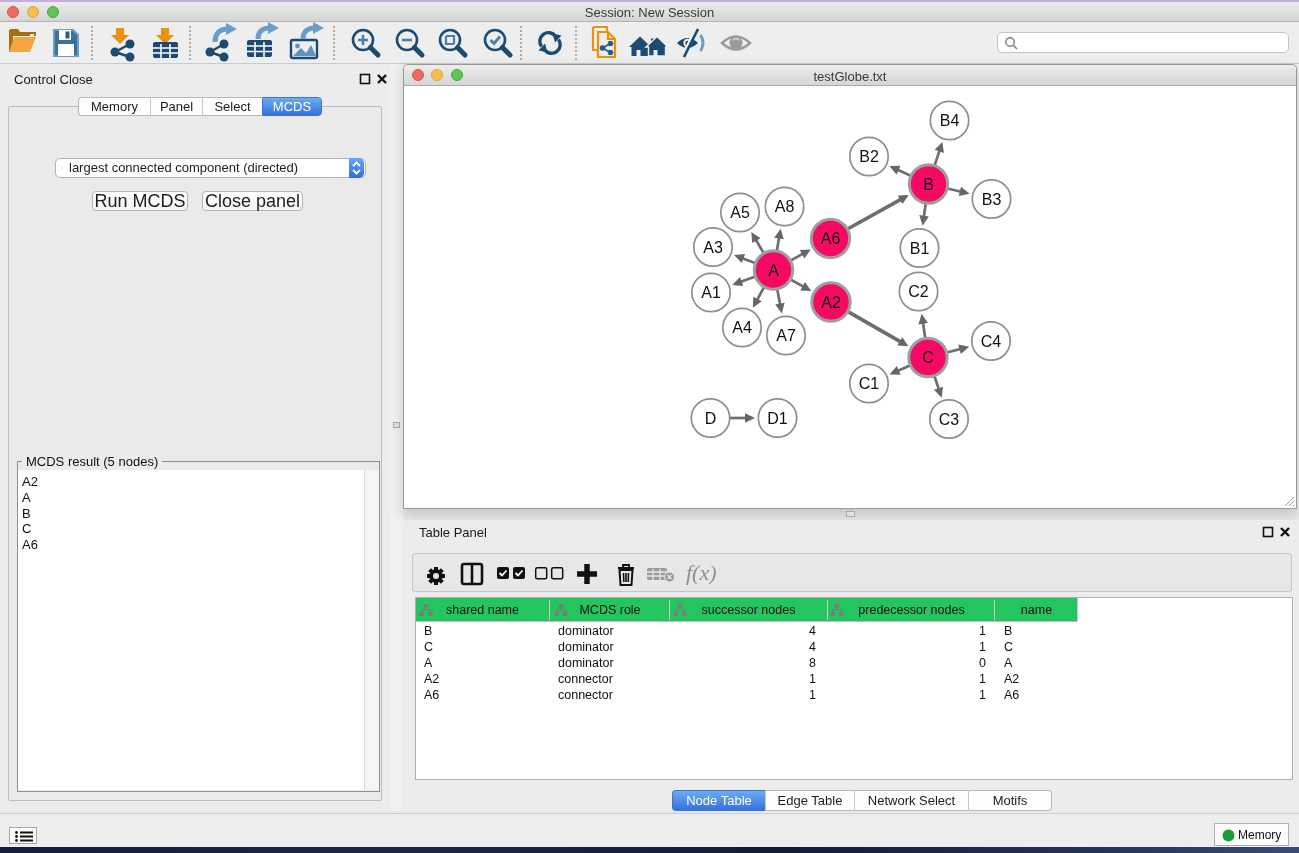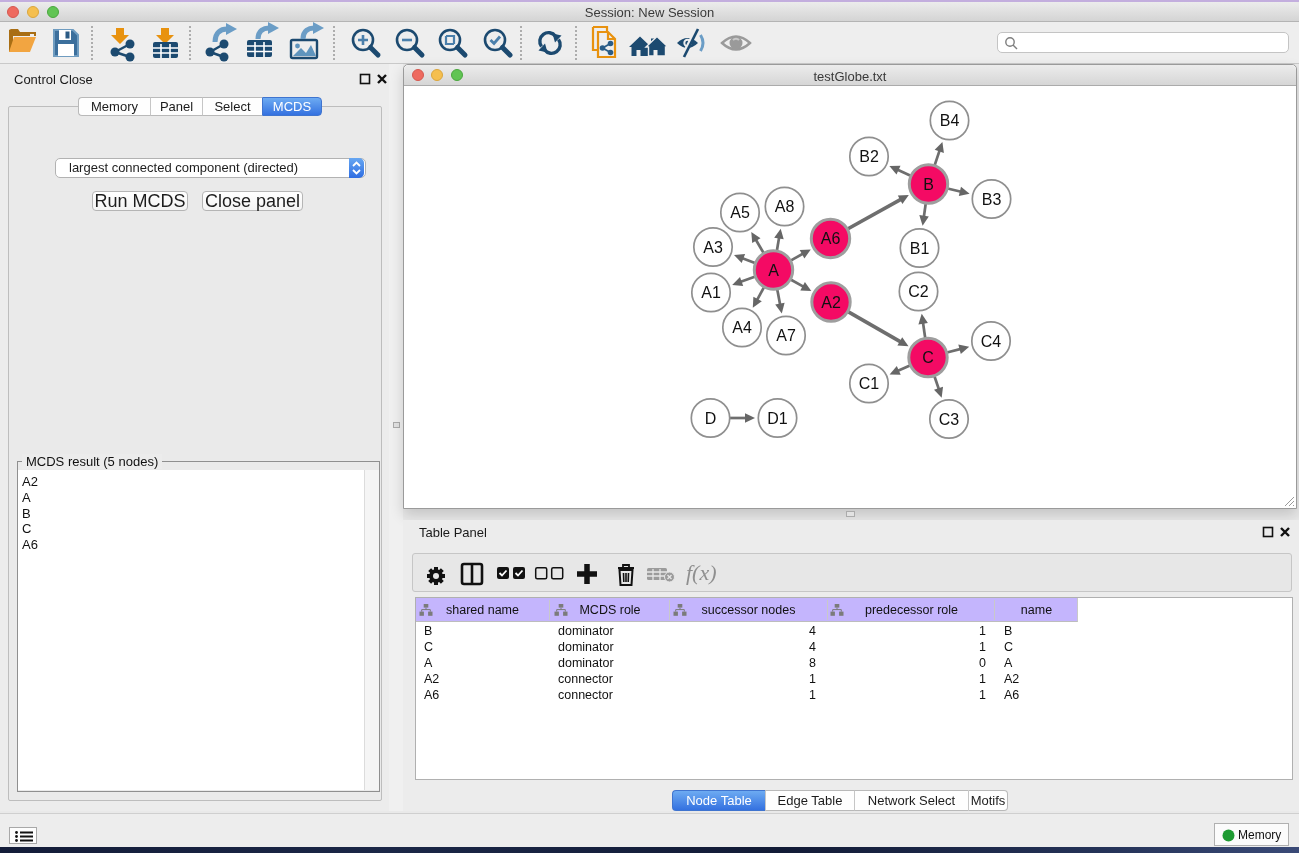--- a/index.html
+++ b/index.html
@@ -61,21 +61,21 @@
   #netbar .t3 { left:47px; background:#61c454; border:0.5px solid #4aa73e; }
   #nettitle { position:absolute; left:0; top:4px; width:100%; text-align:center; font-size:13px; color:#3a3a3a; }
   
   #sphandle { left:846px; top:447px; width:9px; height:6px; background:#e2e2e2; border:1px solid #ababab; }
   
   #tpanel { left:403px; top:456px; width:896px; height:291px; background:#ececec; }
   #tpanel-title { left:16px; top:5px; font-size:13px; color:#1a1a1a; position:absolute; }
   #ttoolbar { position:absolute; left:9px; top:33px; width:880px; height:39px; background:#e7e7e7;
      border:1px solid #c6c6c6; border-radius:3px; }
   #ttable { position:absolute; left:12px; top:77px; width:878px; height:183px; background:#fff; border:1px solid #b0b0b0; }
-  #thead { position:absolute; left:0; top:0; width:662px; height:24px; background:#c4b5fd;
+  #thead { position:absolute; left:0; top:0; width:662px; height:24px; background:#22c55e;
      border-bottom:1px solid #bdbdbd; border-right:1px solid #c9c9c9; }
   .hcell { position:absolute; top:0; height:24px; line-height:24px; font-size:12.5px; color:#111; text-align:center; }
   .hsep { position:absolute; top:2px; height:20px; width:0; border-left:1px solid #c9c9c9; }
   .hicon { position:absolute; top:6px; }
   .trow { position:absolute; font-size:12.5px; color:#111; height:16px; line-height:16px; }
   
   #btabs { position:absolute; left:269px; top:270px; height:21px; display:flex; }
   .btab { height:21px; line-height:20px; font-size:13px; color:#1c1c1c; text-align:center;
      background:#fefefe; border-top:1px solid #b9b9b9; border-bottom:1px solid #b9b9b9; }
   .btab + .btab { border-left:1px solid #c6c6c6; }
@@ -443,21 +443,21 @@
               <rect x="9.1" y="7.6" width="4.4" height="4.2"></rect>
             </g>
             <path d="M7,3.6 L7,5.6 M2.7,7.6 L2.7,5.6 L11.3,5.6 L11.3,7.6" fill="none" stroke="#7b7b7b" stroke-width="1"></path>
           </svg>
         <div class="hcell" style="left:0;width:133px">shared name</div>
         <div class="hsep" style="left:133px"></div>
         <div class="hcell" style="left:134px;width:120px">MCDS role</div>
         <div class="hsep" style="left:253px"></div>
         <div class="hcell" style="left:254px;width:157px">successor nodes</div>
         <div class="hsep" style="left:411px"></div>
-        <div class="hcell" style="left:412px;width:167px">predecessor role</div>
+        <div class="hcell" style="left:412px;width:167px">predecessor nodes</div>
         <div class="hsep" style="left:578px"></div>
         <div class="hcell" style="left:579px;width:83px">name</div>
       </div>
       <div class="trow" style="left:8px;top:25px">B</div>
       <div class="trow" style="left:142px;top:25px">dominator</div>
       <div class="trow" style="left:300px;top:25px;width:100px;text-align:right">4</div>
       <div class="trow" style="left:470px;top:25px;width:100px;text-align:right">1</div>
       <div class="trow" style="left:588px;top:25px">B</div>
       <div class="trow" style="left:8px;top:41px">C</div>
       <div class="trow" style="left:142px;top:41px">dominator</div>
@@ -477,21 +477,21 @@
       <div class="trow" style="left:8px;top:89px">A6</div>
       <div class="trow" style="left:142px;top:89px">connector</div>
       <div class="trow" style="left:300px;top:89px;width:100px;text-align:right">1</div>
       <div class="trow" style="left:470px;top:89px;width:100px;text-align:right">1</div>
       <div class="trow" style="left:588px;top:89px">A6</div>
     </div>
     <div id="btabs">
       <div class="btab" style="width:93px;border-radius:4px 0 0 4px;border-left:1px solid #b9b9b9;background:linear-gradient(#6dabf2,#3471e0);color:#fff;border-color:#3f74cf">Node Table</div>
       <div class="btab" style="width:89px">Edge Table</div>
       <div class="btab" style="width:114px">Network Select</div>
-      <div class="btab" style="width:40px;border-radius:0 4px 4px 0;border-right:1px solid #b9b9b9">Motifs</div>
+      <div class="btab" style="width:84px;border-radius:0 4px 4px 0;border-right:1px solid #b9b9b9">Motifs</div>
     </div>
   </div>
 </div>
 <div class="abs" id="statusbar">
   <div id="listbtn">
     <svg width="26" height="15" viewBox="0 0 26 15" style="position:absolute;left:3px;top:1px">
       <g stroke="#111" stroke-width="2">
           <path d="M7,3.5 L20,3.5 M7,7.5 L20,7.5 M7,11.5 L20,11.5"></path>
         </g>
       <g fill="#111">

